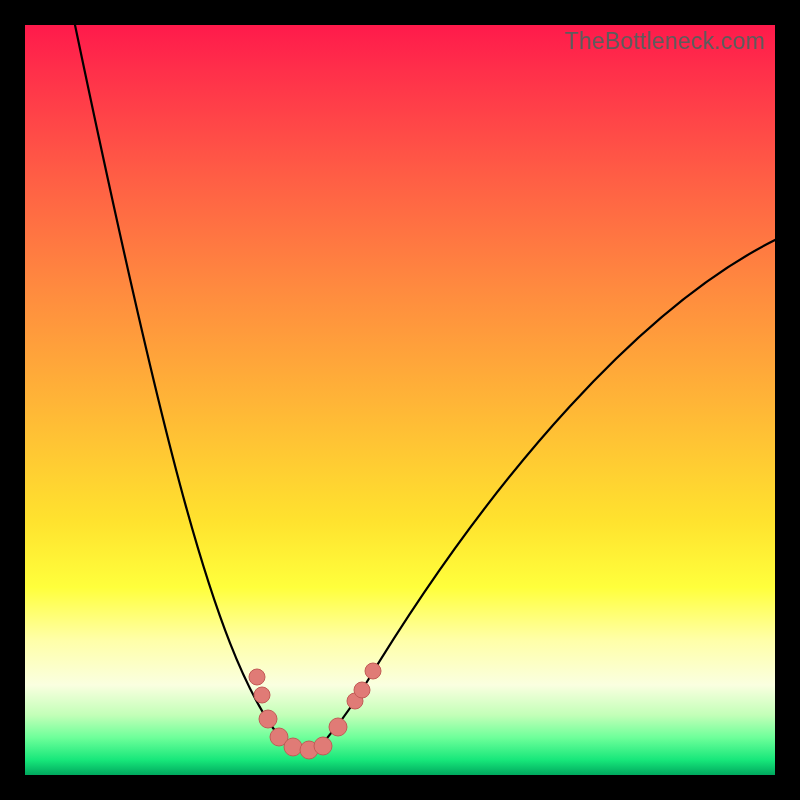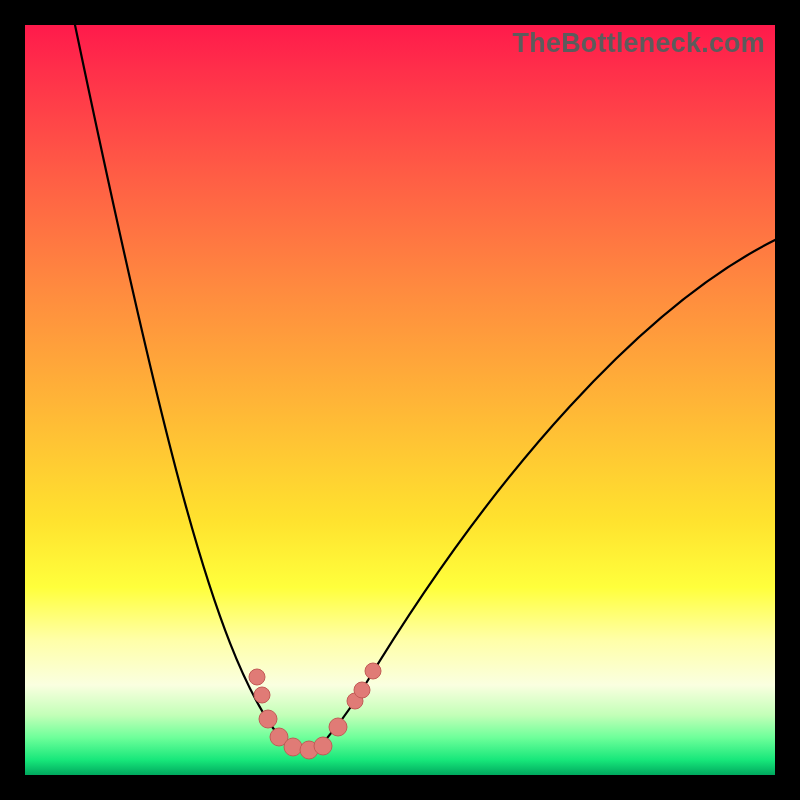--- a/index.html
+++ b/index.html
@@ -31,23 +31,23 @@
       #6eff9a 95%,
       #17e77a 98%,
       #00a85e 100%
     );
   }
   .watermark {
     position: absolute;
     top: 3px;
     right: 10px;
     color: #5c5c5c;
-    font-size: 27px;
+    font-size: 23px;
     letter-spacing: 0.2px;
-    font-weight: 700;
+    font-weight: 400;
   }
   svg.curve {
     position: absolute;
     left: 0;
     top: 0;
     width: 750px;
     height: 750px;
   }
   svg.markers {
     position: absolute;

